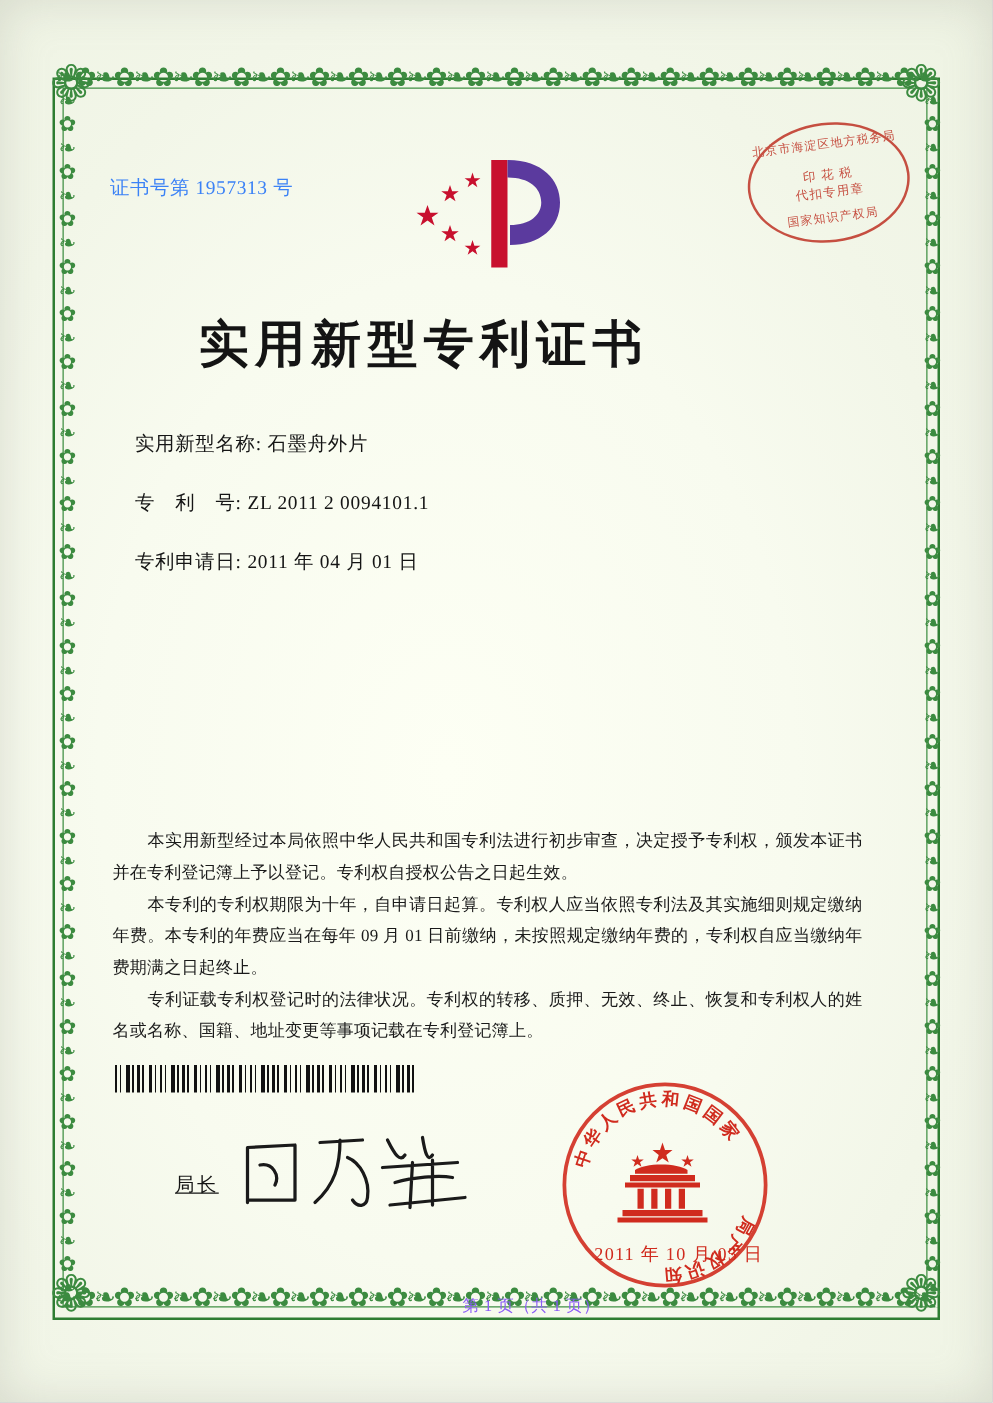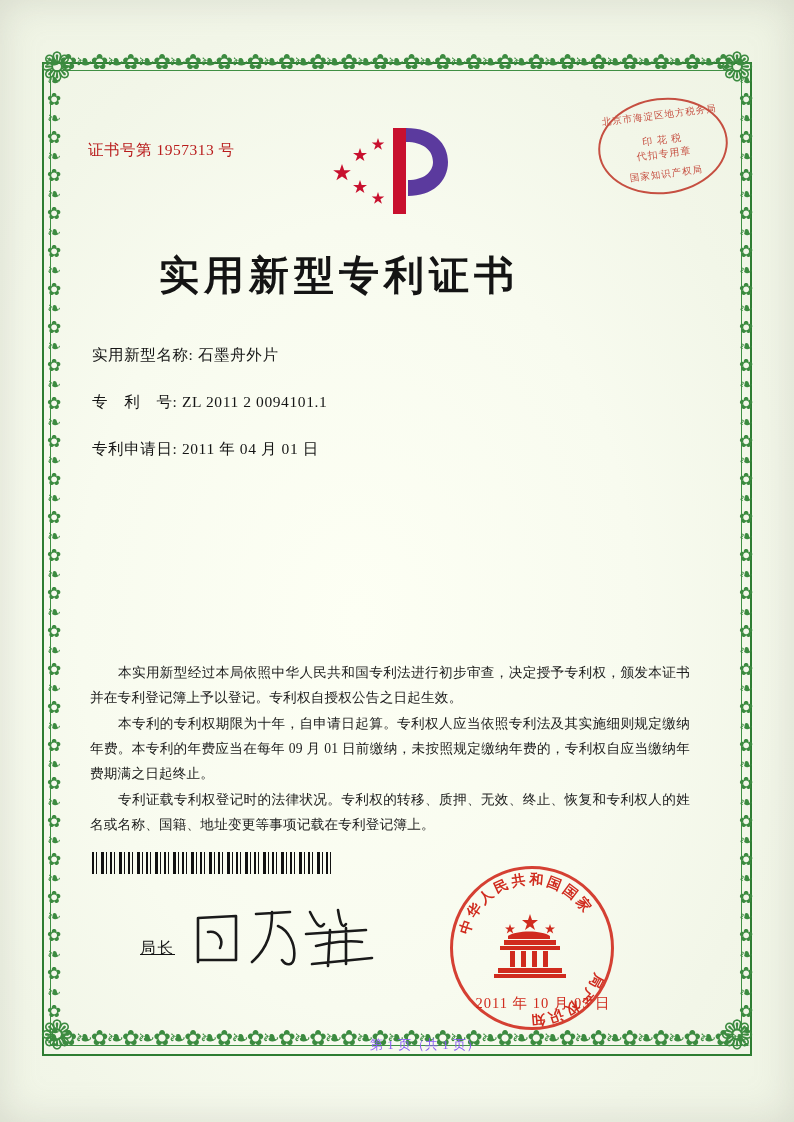--- a/index.html
+++ b/index.html
@@ -92,21 +92,21 @@
   .c-tl { left: 34px; top: 46px; }
   .c-tr { left: 714px; top: 46px; }
   .c-bl { left: 34px; top: 1014px; }
   .c-br { left: 714px; top: 1014px; }
 
   
   .cert-no {
     position: absolute;
     left: 88px; top: 140px;
     font-size: 15.5px;
-    color: #b91c1c;
+    color: #3b82f6;
     letter-spacing: 0.5px;
   }
   .logo {
     position: absolute;
     left: 330px; top: 122px;
     width: 130px; height: 96px;
   }
   .title {
     position: absolute;
     left: 0; top: 248px;
@@ -140,21 +140,21 @@
   .stamp-top .st-arc-top {
     top: 9px; font-size: 9.5px;
   }
   .stamp-top .st-mid1 { top: 33px; font-size: 10px; }
   .stamp-top .st-mid2 { top: 47px; font-size: 10px; }
   .stamp-top .st-arc-bot { top: 68px; font-size: 9.5px; }
 
   
   .fields {
     position: absolute;
-    left: 92px; top: 345px;
+    left: 108px; top: 345px;
     width: 600px;
     font-family: Liberation Serif, serif;
   }
   .field {
     font-size: 15.5px;
     color: #151515;
     margin-bottom: 26px;
     letter-spacing: 0.6px;
     white-space: nowrap;
   }

